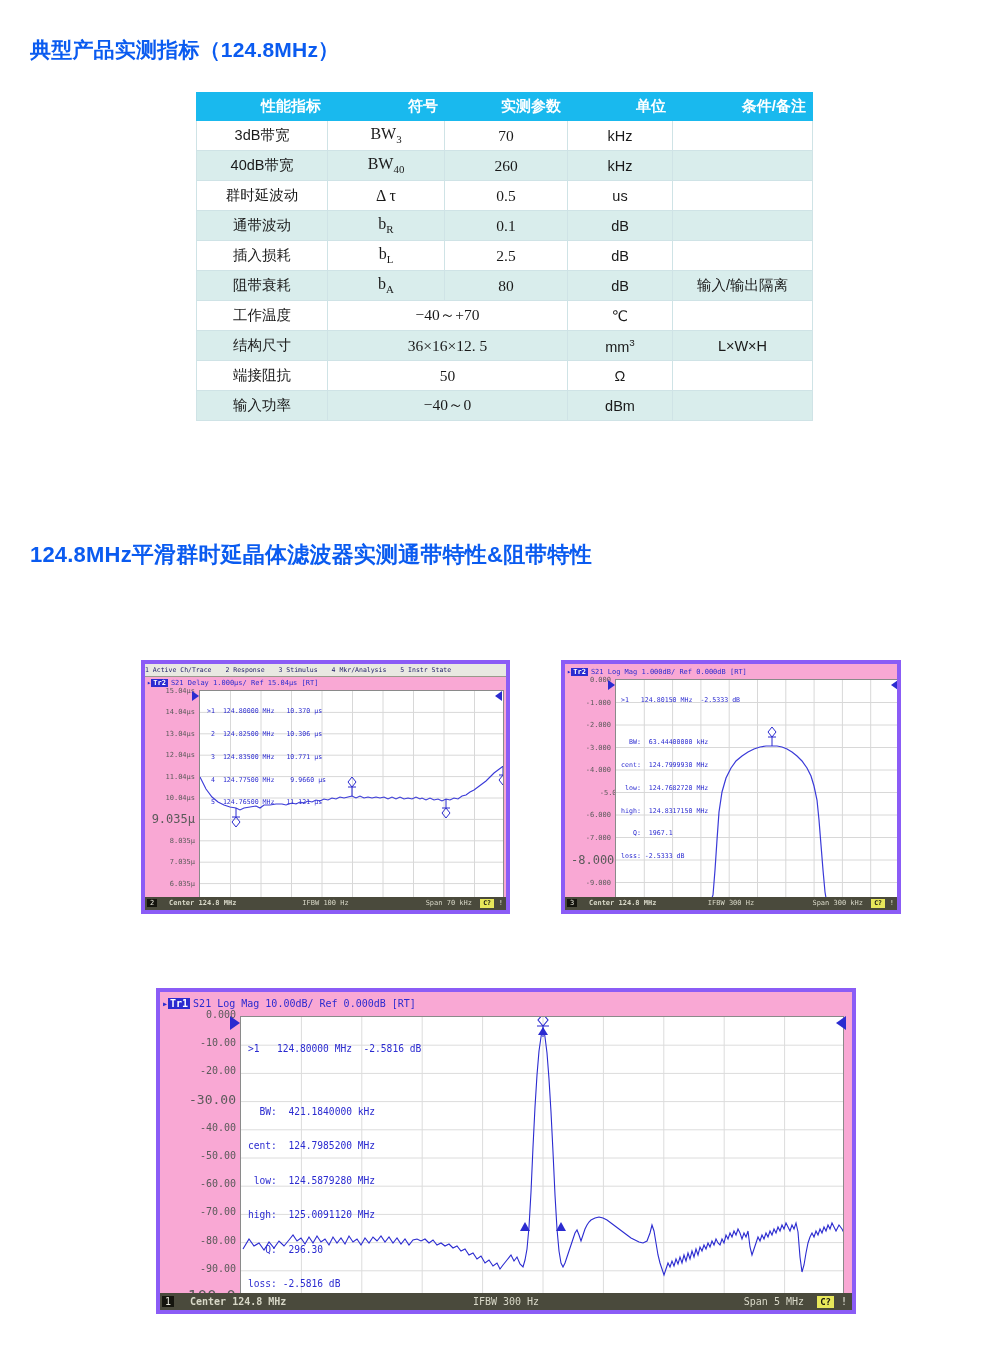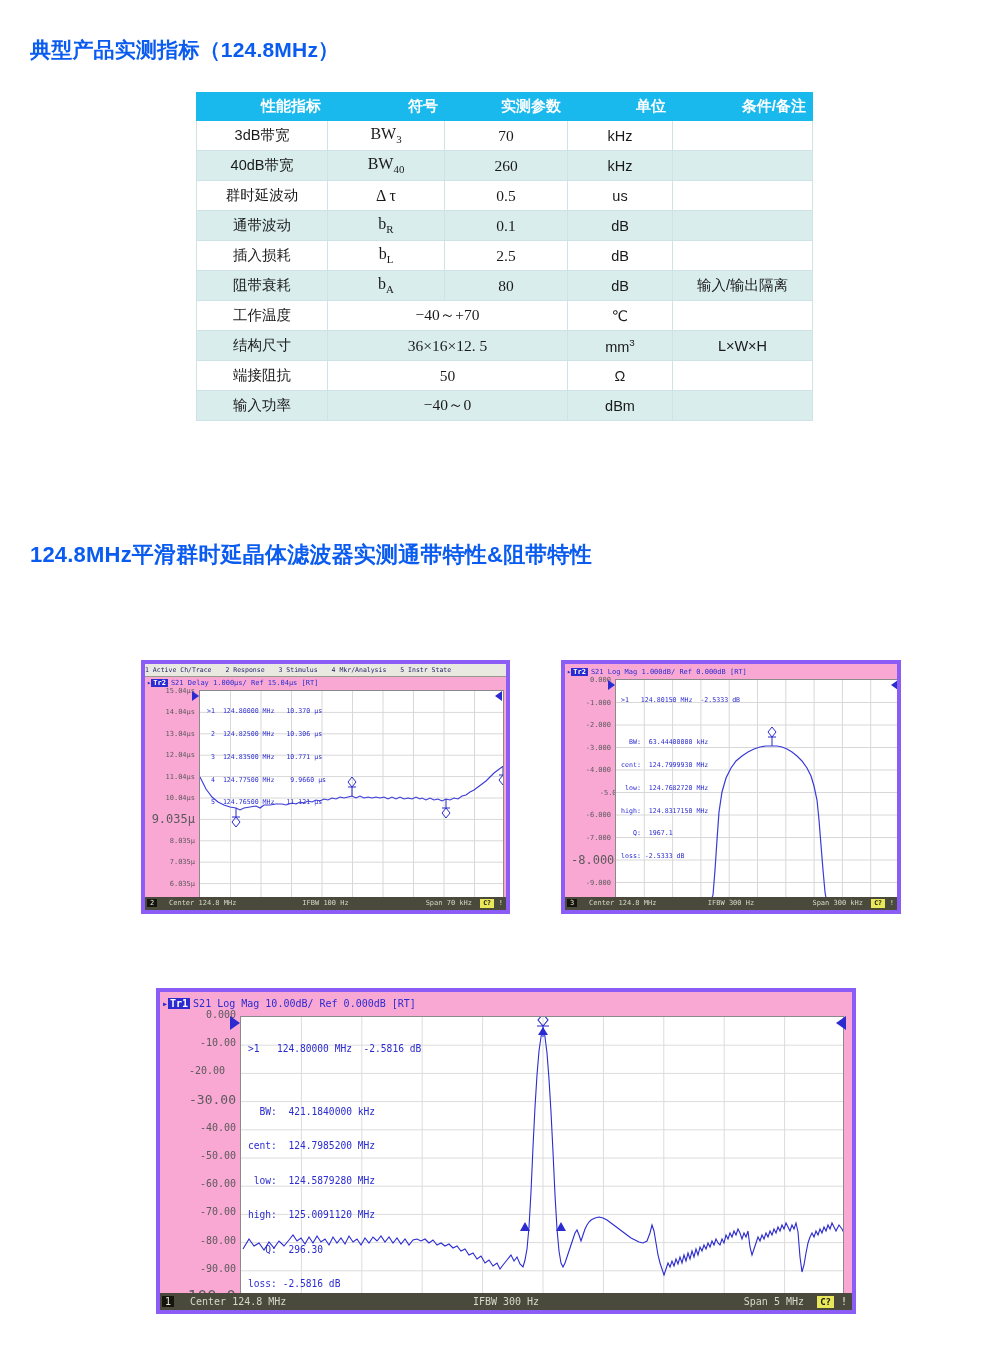--- a/index.html
+++ b/index.html
@@ -90,21 +90,21 @@
   .mkrtable{
     position:absolute;font-size:6.6px;line-height:7.6px;color:#2b2bd0;
     white-space:pre;font-family:"DejaVu Sans Mono","Liberation Mono",monospace;
   }
   .statusbar{
     position:absolute;left:0;right:0;bottom:0;height:13px;
     background:#4a4a3c;color:#d8d8c8;font-size:7px;line-height:13px;
     font-family:"DejaVu Sans Mono","Liberation Mono",monospace;
   }
   .statusbar .chn{background:#15150e;color:#e8e8dc;padding:0 3px;margin:0 4px 0 2px;}
-  .statusbar .ctr{position:absolute;left:24px;}
+  .statusbar .ctr{position:absolute;left:24px;font-weight:bold;}
   .statusbar .ifbw{position:absolute;left:50%;transform:translateX(-50%);}
   .statusbar .span{position:absolute;right:34px;}
   .statusbar .cbadge{
     position:absolute;right:12px;top:2px;height:9px;line-height:9px;
     background:#e8e85a;color:#15150e;font-size:6.5px;padding:0 3px;font-weight:bold;
   }
   .statusbar .excl{position:absolute;right:3px;color:#e8e8dc;}
   .refmark{position:absolute;width:0;height:0;}
   .refmark.left{border-top:5px solid transparent;border-bottom:5px solid transparent;border-left:7px solid #2b2bd0;}
   .refmark.right{border-top:5px solid transparent;border-bottom:5px solid transparent;border-right:7px solid #2b2bd0;}
@@ -365,21 +365,21 @@
 
 <div class="vna" id="vna-stop">
 
   <div class="traceline" style="top:5px;font-size:10px;line-height:13px;">
     <span class="arrow">▸</span><span class="tag">Tr1</span><span>S21  Log Mag 10.00dB/ Ref 0.000dB  [RT]</span>
   </div>
 
   <div id="ylab-stop">
       <div class="ylab" style="top: 19px; left: 18px; width: 58px; font-size: 10px;">0.000</div>
       <div class="ylab" style="top: 47.2px; left: 18px; width: 58px; font-size: 10px;">-10.00</div>
-      <div class="ylab" style="top: 75.4px; left: 18px; width: 58px; font-size: 10px; text-align: center;">-20.00</div>
+      <div class="ylab" style="top: 75.4px; left: 18px; width: 58px; font-size: 10px;">-20.00</div>
       <div class="ylab" style="top: 103.6px; left: 18px; width: 58px; font-size: 13px;">-30.00</div>
       <div class="ylab" style="top: 131.8px; left: 18px; width: 58px; font-size: 10px;">-40.00</div>
       <div class="ylab" style="top: 160px; left: 18px; width: 58px; font-size: 10px;">-50.00</div>
       <div class="ylab" style="top: 188.2px; left: 18px; width: 58px; font-size: 10px;">-60.00</div>
       <div class="ylab" style="top: 216.4px; left: 18px; width: 58px; font-size: 10px;">-70.00</div>
       <div class="ylab" style="top: 244.6px; left: 18px; width: 58px; font-size: 10px;">-80.00</div>
       <div class="ylab" style="top: 272.8px; left: 18px; width: 58px; font-size: 10px;">-90.00</div>
       <div class="ylab" style="top: 301px; left: 18px; width: 58px; font-size: 16px;">-100.0</div>
     </div>
 

